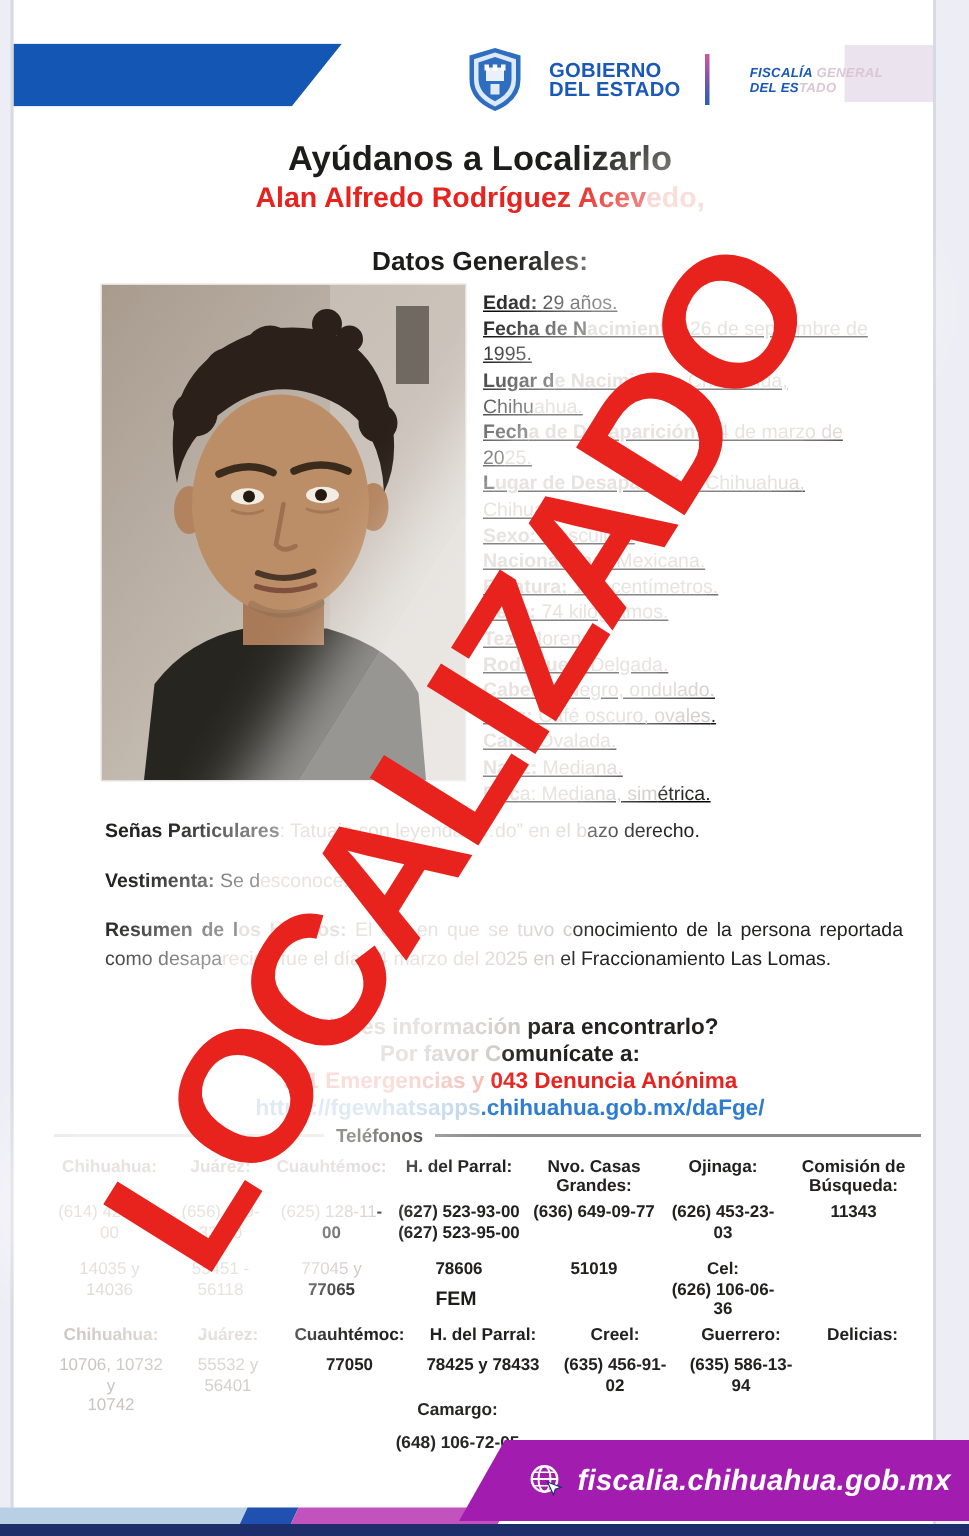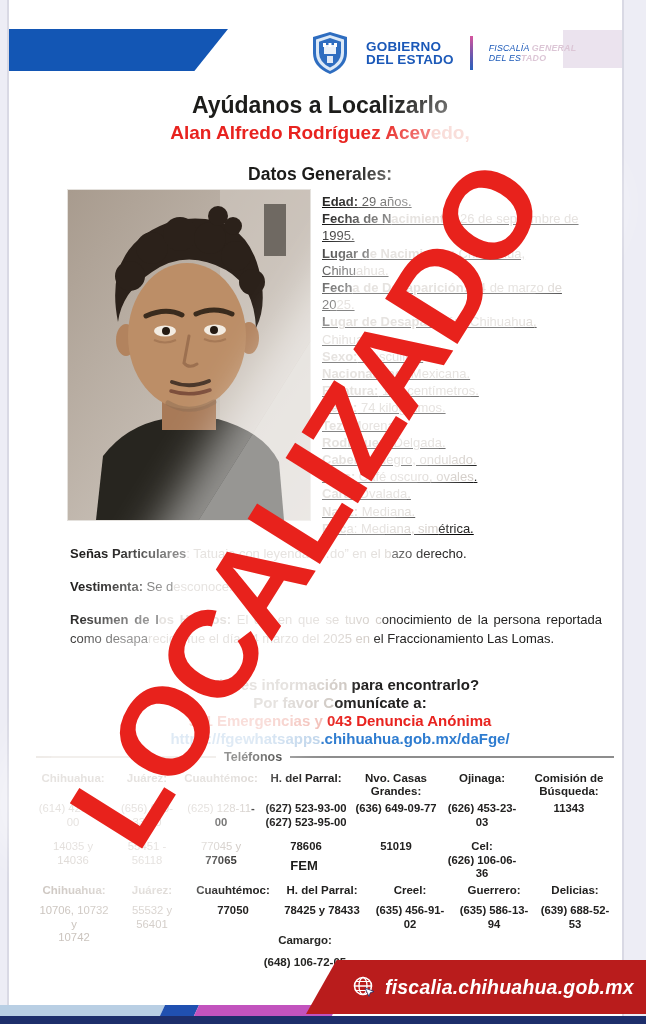--- a/index.html
+++ b/index.html
@@ -45,35 +45,35 @@
   .tcol-h{min-height:30px;font-size:11.5px;line-height:13px;}
   .femgrid .tcol-h{min-height:20px;}
   .tcol-b1{min-height:38px;}
   .femtitle{position:absolute;left:34px;top:858px;width:540px;text-align:center;font-weight:bold;font-size:13px;color:#1c1c1a;z-index:2;}
   .camargo{position:absolute;left:220px;top:929px;width:170px;text-align:center;font-size:11.5px;line-height:22px;font-weight:bold;color:#262624;z-index:2;}
   
   .strip-light{position:absolute;left:-14px;top:1005px;width:176px;height:13px;background:#b9cfe4;transform:skewX(-25deg);z-index:30;}
   .strip-blue{position:absolute;left:162px;top:1005px;width:34px;height:13px;background:#2050b0;transform:skewX(-25deg);z-index:30;}
   .strip-magenta{position:absolute;left:196px;top:1005px;width:138px;height:13px;background:#c253be;transform:skewX(-25deg);z-index:30;}
   .strip-bottom{position:absolute;left:0;top:1016px;width:646px;height:8px;background:#1d2e6b;z-index:30;}
-  .footer{position:absolute;left:306px;top:960px;width:340px;height:54px;background:#b91c1c;
+  .footer{position:absolute;left:306px;top:960px;width:340px;height:54px;background:#a21caf;
           clip-path:polygon(9% 0,100% 0,100% 100%,0 100%);display:flex;align-items:center;
           padding-left:46px;gap:9px;box-sizing:border-box;z-index:35;}
   .footer span{color:#ffffff;font-weight:bold;font-style:italic;font-size:19.5px;letter-spacing:.2px;}
   
   .stamp{position:absolute;left:306px;top:505px;transform:translate(-50%,-50%) rotate(-58deg);
          font-weight:bold;font-size:124px;letter-spacing:-4px;color:#e8221c;white-space:nowrap;
          padding:12px 30px;background:rgba(255,255,255,.52);border-radius:28px;
          box-shadow:0 0 40px 30px rgba(255,255,255,.5);z-index:50;pointer-events:none;}
   
   .s-b{font-weight:bold;color:#222120;} .s-n{color:#222120;}
   .s-f{color:#cbc4be;} .s-fb{font-weight:bold;color:#cbc4be;}
   .s-r{font-weight:bold;color:#e8231f;} .s-fr{font-weight:bold;color:#f2bab2;}
   .s-l{font-weight:bold;color:#2e7cd0;} .s-fl{font-weight:bold;color:#bdd4eb;}
-  .s-l2{font-weight:normal;color:#1a58b8;} .s-fp{font-weight:bold;color:#dcc6d6;}
+  .s-l2{font-weight:bold;color:#1a58b8;margin-left:11px;} .s-fp{font-weight:bold;color:#dcc6d6;}
 </style>
 </head>
 <body>
 
 <div class="page">
 
   <div class="edge-left"></div>
   <div class="edge-right"></div>
 
   <div class="topbar"></div>
@@ -294,23 +294,20 @@
       </div>
       <div class="tcol">
         <div class="tcol-h"><span class="s-b">Guerrero:</span></div>
         <div class="tcol-b1">
           <div><span class="s-b">(635) 586-13-94</span></div>
         </div>
         <div class="tcol-b2"></div>
       </div>
       <div class="tcol">
         <div class="tcol-h"><span class="s-b">Delicias:</span></div>
-        <div class="tcol-b1">
-          <div><span class="s-b">(639) 688-52-53</span></div>
-        </div>
         <div class="tcol-b2"></div>
       </div>
     </div>
 
   <div class="camargo">
     <div>Camargo:</div>
     <div>(648) 106-72-05</div>
   </div>
 
   <div class="strip-light"></div>

